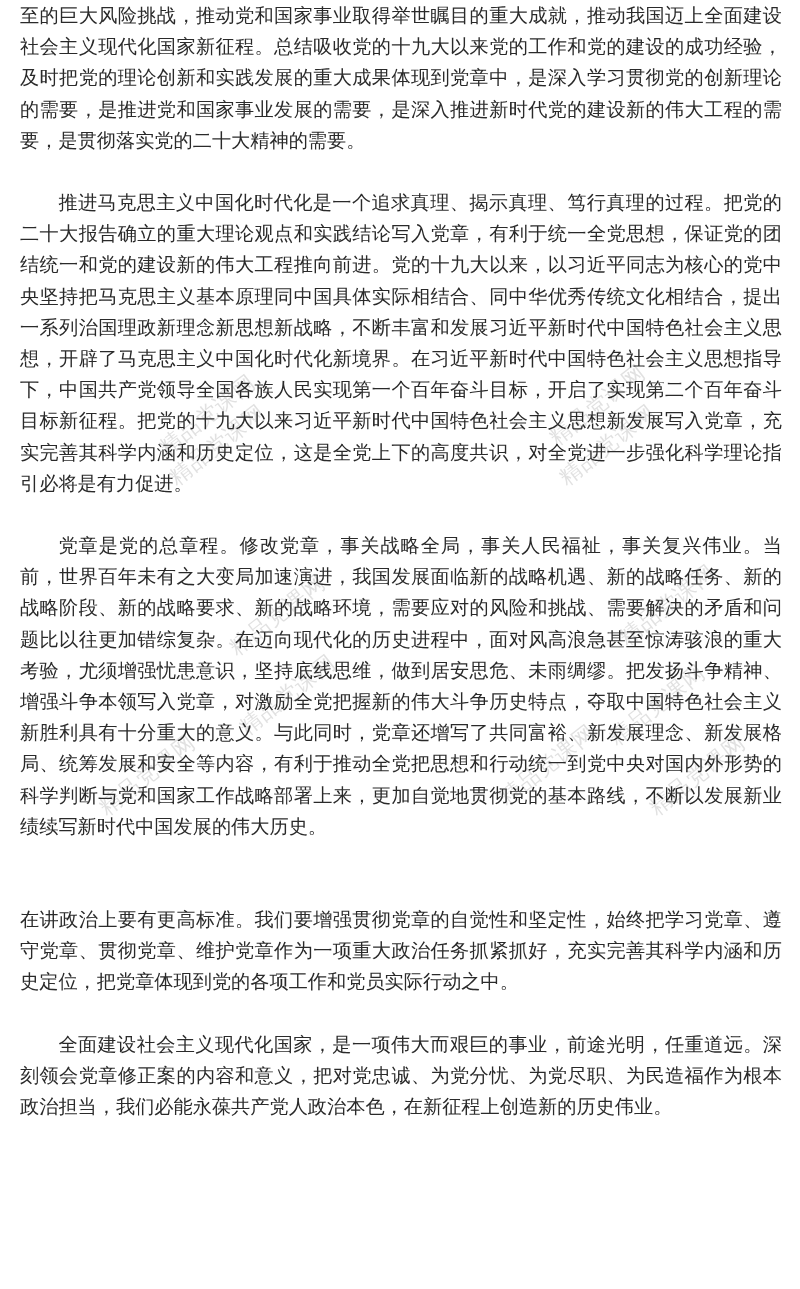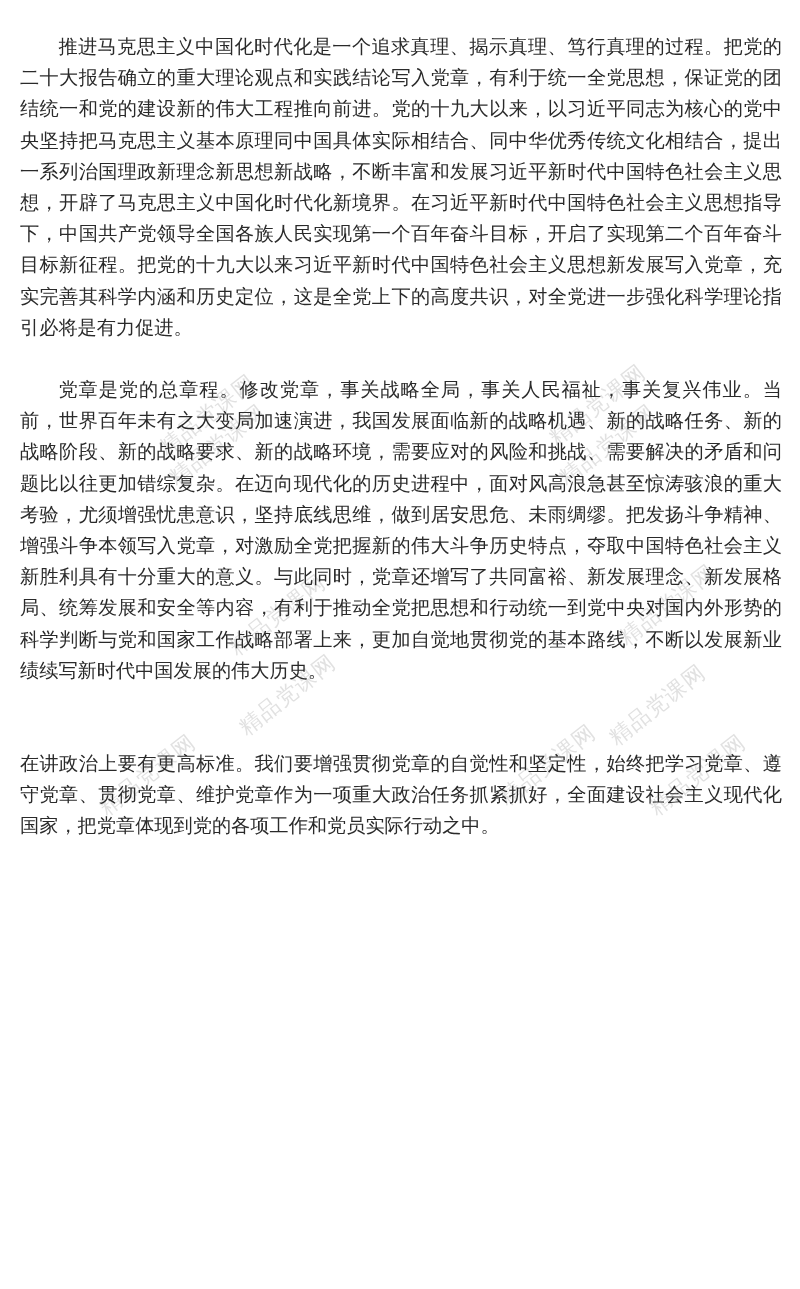--- a/index.html
+++ b/index.html
@@ -78,24 +78,26 @@
     <div class="wm" style="left:610px; top:590px;">精品党课网</div>
     <div class="wm" style="left:230px; top:680px;">精品党课网</div>
     <div class="wm" style="left:600px; top:690px;">精品党课网</div>
     <div class="wm" style="left:90px; top:760px;">精品党课网</div>
     <div class="wm" style="left:490px; top:750px;">精品党课网</div>
     <div class="wm" style="left:640px; top:760px;">精品党课网</div>
   </div>
 
   <div class="doc-body">
 
+    <p class="para">至的巨大风险挑战，推动党和国家事业取得举世瞩目的重大成就，推动我国迈上全面建设社会主义现代化国家新征程。总结吸收党的十九大以来党的工作和党的建设的成功经验，及时把党的理论创新和实践发展的重大成果体现到党章中，是深入学习贯彻党的创新理论的需要，是推进党和国家事业发展的需要，是深入推进新时代党的建设新的伟大工程的需要，是贯彻落实党的二十大精神的需要。</p>
 
     <p class="para indent gap-before">推进马克思主义中国化时代化是一个追求真理、揭示真理、笃行真理的过程。把党的二十大报告确立的重大理论观点和实践结论写入党章，有利于统一全党思想，保证党的团结统一和党的建设新的伟大工程推向前进。党的十九大以来，以习近平同志为核心的党中央坚持把马克思主义基本原理同中国具体实际相结合、同中华优秀传统文化相结合，提出一系列治国理政新理念新思想新战略，不断丰富和发展习近平新时代中国特色社会主义思想，开辟了马克思主义中国化时代化新境界。在习近平新时代中国特色社会主义思想指导下，中国共产党领导全国各族人民实现第一个百年奋斗目标，开启了实现第二个百年奋斗目标新征程。把党的十九大以来习近平新时代中国特色社会主义思想新发展写入党章，充实完善其科学内涵和历史定位，这是全党上下的高度共识，对全党进一步强化科学理论指引必将是有力促进。</p>
 
     <p class="para indent gap-before">党章是党的总章程。修改党章，事关战略全局，事关人民福祉，事关复兴伟业。当前，世界百年未有之大变局加速演进，我国发展面临新的战略机遇、新的战略任务、新的战略阶段、新的战略要求、新的战略环境，需要应对的风险和挑战、需要解决的矛盾和问题比以往更加错综复杂。在迈向现代化的历史进程中，面对风高浪急甚至惊涛骇浪的重大考验，尤须增强忧患意识，坚持底线思维，做到居安思危、未雨绸缪。把发扬斗争精神、增强斗争本领写入党章，对激励全党把握新的伟大斗争历史特点，夺取中国特色社会主义新胜利具有十分重大的意义。与此同时，党章还增写了共同富裕、新发展理念、新发展格局、统筹发展和安全等内容，有利于推动全党把思想和行动统一到党中央对国内外形势的科学判断与党和国家工作战略部署上来，更加自觉地贯彻党的基本路线，不断以发展新业绩续写新时代中国发展的伟大历史。</p>
 
 
-    <p class="para gap-wide">在讲政治上要有更高标准。我们要增强贯彻党章的自觉性和坚定性，始终把学习党章、遵守党章、贯彻党章、维护党章作为一项重大政治任务抓紧抓好，全面建设社会主义现代化国家，把党章体现到党的各项工作和党员实际行动之中。</p>
+    <p class="para gap-wide">在讲政治上要有更高标准。我们要增强贯彻党章的自觉性和坚定性，始终把学习党章、遵守党章、贯彻党章、维护党章作为一项重大政治任务抓紧抓好，充实完善其科学内涵和历史定位，把党章体现到党的各项工作和党员实际行动之中。</p>
 
+    <p class="para indent gap-before">全面建设社会主义现代化国家，是一项伟大而艰巨的事业，前途光明，任重道远。深刻领会党章修正案的内容和意义，把对党忠诚、为党分忧、为党尽职、为民造福作为根本政治担当，我们必能永葆共产党人政治本色，在新征程上创造新的历史伟业。</p>
 
   </div>
 
 </div>
 
 </body></html>

